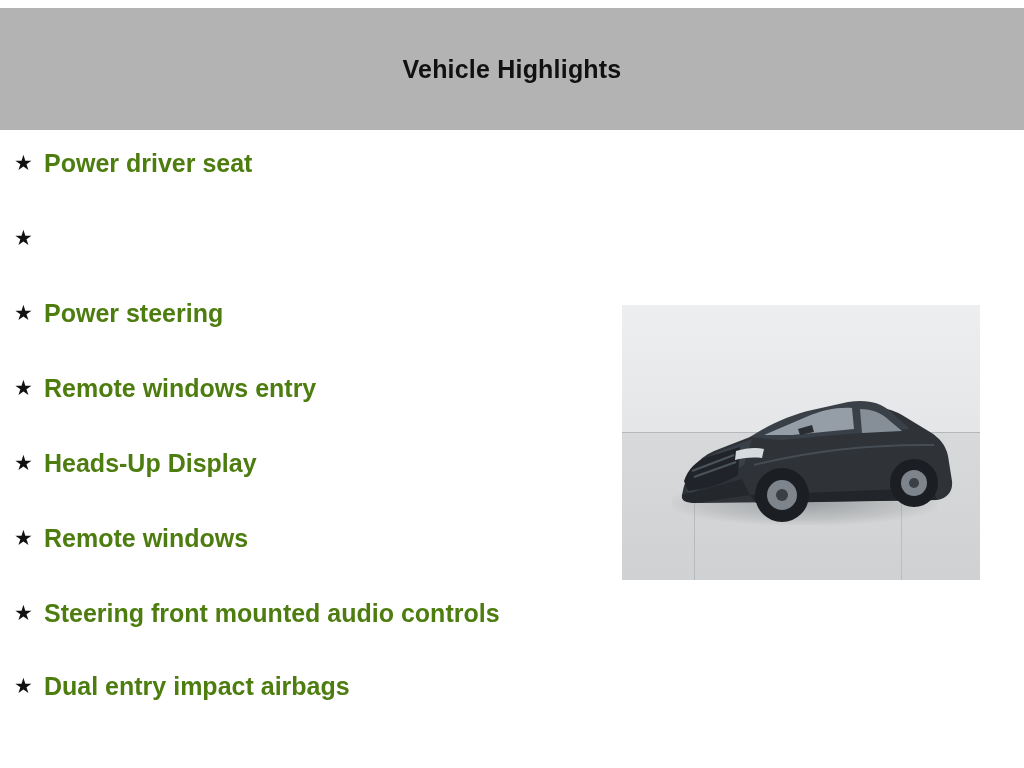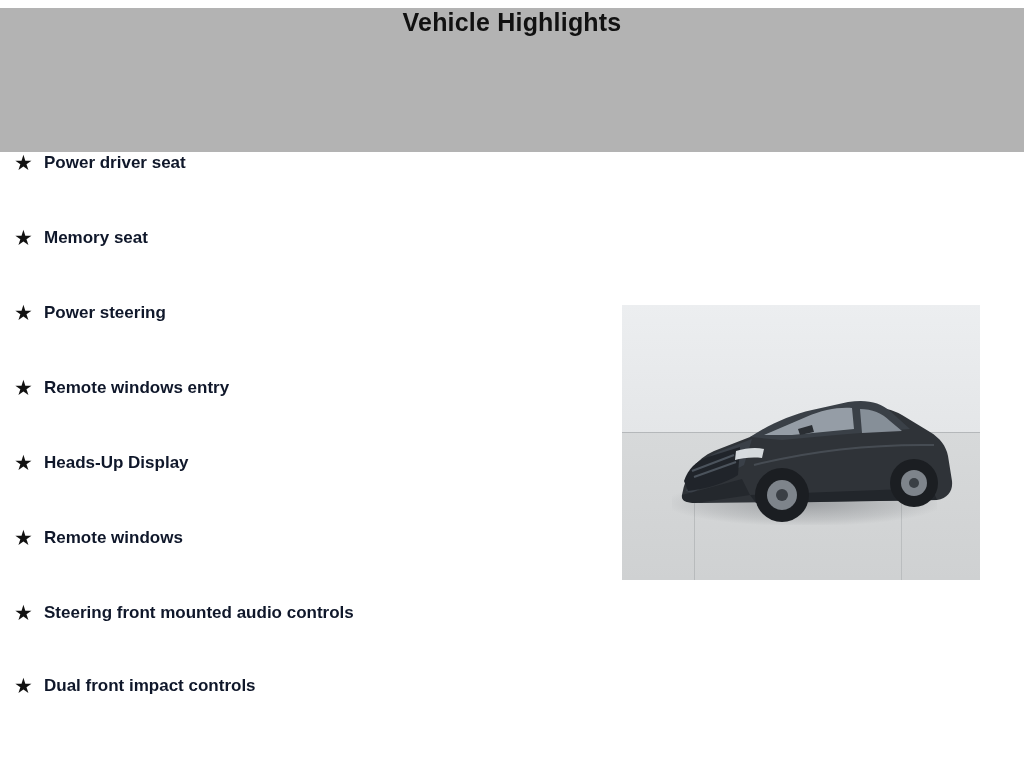--- a/index.html
+++ b/index.html
@@ -17,24 +17,24 @@
     position: relative;
     width: 1024px;
     height: 768px;
     background: #ffffff;
   }
   .header-bar {
     position: absolute;
     left: 0;
     top: 8px;
     width: 1024px;
-    height: 144px;
+    height: 122px;
     background: #b3b3b3;
     display: flex;
-    align-items: flex-start;
+    align-items: center;
     justify-content: center;
   }
   .header-title {
     font-size: 25px;
     font-weight: bold;
     color: #111111;
     letter-spacing: 0.2px;
   }
   .content {
     position: absolute;
@@ -65,24 +65,24 @@
   }
   .bullet-star {
     flex: 0 0 auto;
     width: 30px;
     font-size: 21px;
     line-height: 34px;
     color: #111111;
     text-align: left;
   }
   .feature-label {
-    font-size: 17px;
+    font-size: 25px;
     font-weight: bold;
     line-height: 34px;
-    color: #0f172a;
+    color: #4d7c0f;
     max-width: 520px;
   }
   .vehicle-photo {
     position: absolute;
     left: 622px;
     top: 177px;
     width: 358px;
     height: 275px;
     background: linear-gradient(180deg, #eceef0 0%, #e4e6e8 46%, #d7d9da 46.5%, #cfd1d2 100%);
     overflow: hidden;
@@ -138,21 +138,20 @@
 
   <div class="content">
 
     <ul class="features-list">
       <li class="feature-item">
         <span class="bullet-star">★</span>
         <span class="feature-label">Power driver seat</span>
       </li>
       <li class="feature-item">
         <span class="bullet-star">★</span>
-        <span class="feature-label">Memory seat</span>
       </li>
       <li class="feature-item">
         <span class="bullet-star">★</span>
         <span class="feature-label">Power steering</span>
       </li>
       <li class="feature-item">
         <span class="bullet-star">★</span>
         <span class="feature-label">Remote windows entry</span>
       </li>
       <li class="feature-item">
@@ -162,21 +161,21 @@
       <li class="feature-item">
         <span class="bullet-star">★</span>
         <span class="feature-label">Remote windows</span>
       </li>
       <li class="feature-item two-line">
         <span class="bullet-star">★</span>
         <span class="feature-label">Steering front mounted audio controls</span>
       </li>
       <li class="feature-item">
         <span class="bullet-star">★</span>
-        <span class="feature-label">Dual front impact controls</span>
+        <span class="feature-label">Dual entry impact airbags</span>
       </li>
     </ul>
 
     <div class="vehicle-photo">
       <div class="photo-floor-line"></div>
       <div class="photo-floor-seam-a"></div>
       <div class="photo-floor-seam-b"></div>
       <div class="photo-shadow"></div>
       <svg class="car-svg" viewBox="0 0 358 275">
 

